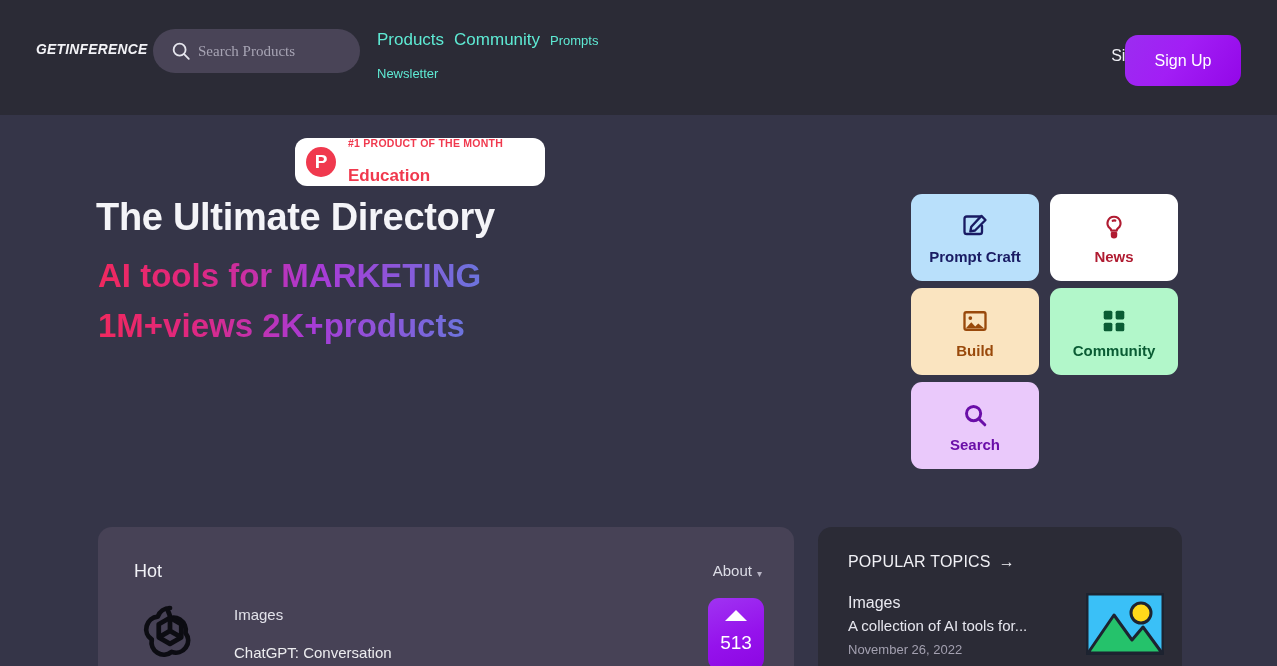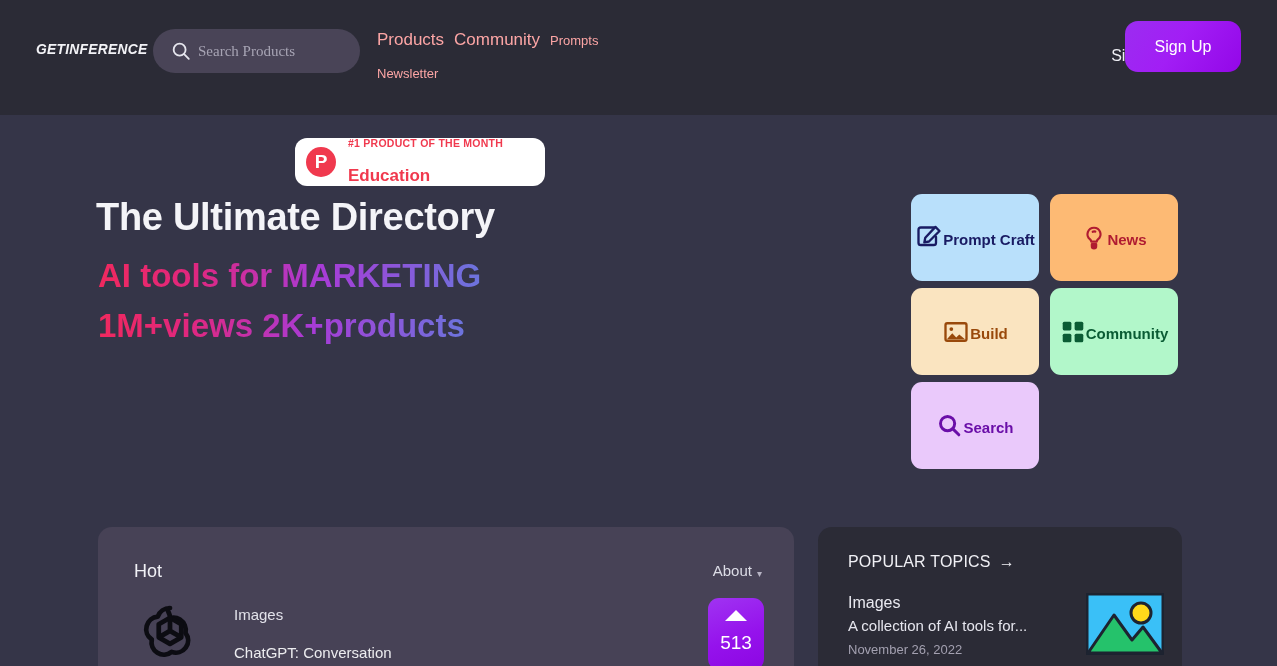--- a/index.html
+++ b/index.html
@@ -36,32 +36,32 @@
   }
   .searchbox .sicon svg { display:block; }
   .searchbox input {
     background:transparent; border:none; outline:none;
     font-family:Liberation Serif, serif;
     font-size:15px; color:#86efac; margin-left:6px; width:130px;
   }
   .searchbox input::placeholder { color:#a7a4b4; }
 
   .nav { position:absolute; left:377px; top:30px; width:235px; }
-  .nav a { color:#fca5a5; text-decoration:none; white-space:nowrap; }
+  .nav a { color:#5eead4; text-decoration:none; white-space:nowrap; }
   .nav .big { font-size:17px; }
   .nav .small { font-size:13px; }
   .nav .row1 { display:flex; align-items:baseline; gap:10px; }
   .nav .row2 { margin-top:14px; }
 
   .signin {
     position:absolute; right:116px; top:47px;
     font-size:16px; color:#eeeef4; text-decoration:none;
   }
   .signup {
-    position:absolute; right:36px; top:21px;
+    position:absolute; right:36px; top:35px;
     width:116px; height:51px; border-radius:13px;
     background:linear-gradient(125deg,#9b2df0 0%,#a21ef5 45%,#9307e8 100%);
     color:#fff; font-size:16px; border:none; cursor:pointer;
     font-family:"Liberation Sans", sans-serif;
     display:flex; align-items:center; justify-content:center;
   }
 
   
   .pom-badge {
     position:absolute; left:295px; top:138px;
@@ -102,21 +102,21 @@
   .hero-l3 { top:307px; }
 
   
   .tiles {
     position:absolute; left:911px; top:194px;
     display:grid; grid-template-columns:128px 128px;
     grid-auto-rows:87px; gap:7px 11px;
   }
   .tile {
     border-radius:11px;
-    display:flex; 
+    display:flex; flex-direction:column;
     align-items:center; justify-content:center;
     cursor:pointer;
   }
   .tile .ticon { height:34px; display:flex; align-items:center; justify-content:center; }
   .tile .tlabel { font-size:15px; font-weight:bold; margin-top:4px; }
 
   
   .hot-card {
     position:absolute; left:98px; top:527px;
     width:696px; height:160px;
@@ -228,21 +228,21 @@
     <span class="ticon">
       <svg width="28" height="28" viewBox="0 0 24 24" fill="none" stroke="#191b63" stroke-width="2" stroke-linecap="round" stroke-linejoin="round">
         <path d="M16 3H5a2 2 0 0 0-2 2v11a2 2 0 0 0 2 2h11a2 2 0 0 0 2-2v-5"></path>
         <path d="M17.5 2.5l3.5 3.5L12 15l-4 .8.8-4z"></path>
       </svg>
     </span>
     <span class="tlabel" style="color: rgb(25, 27, 99);">Prompt Craft</span>
   </div>
 
 
-  <div class="tile" id="t2" style="background: #fdba74;">
+  <div class="tile" id="t2" style="background: #ffffff;">
     <span class="ticon">
       <svg width="26" height="26" viewBox="0 0 24 24" fill="none" stroke="#b01b31" stroke-width="2" stroke-linecap="round" stroke-linejoin="round">
         <path d="M12 2.5a6 6 0 0 0-3.6 10.8c.6.5 1 1.2 1.1 2h5c.1-.8.5-1.5 1.1-2A6 6 0 0 0 12 2.5z"></path>
         <path d="M10 17.5h4v2a2 2 0 0 1-4 0z" fill="#b01b31"></path>
         <path d="M10.8 6.3a3 3 0 0 1 2.4-.2"></path>
       </svg>
     </span>
     <span class="tlabel" style="color: rgb(176, 27, 49);">News</span>
   </div>
 

